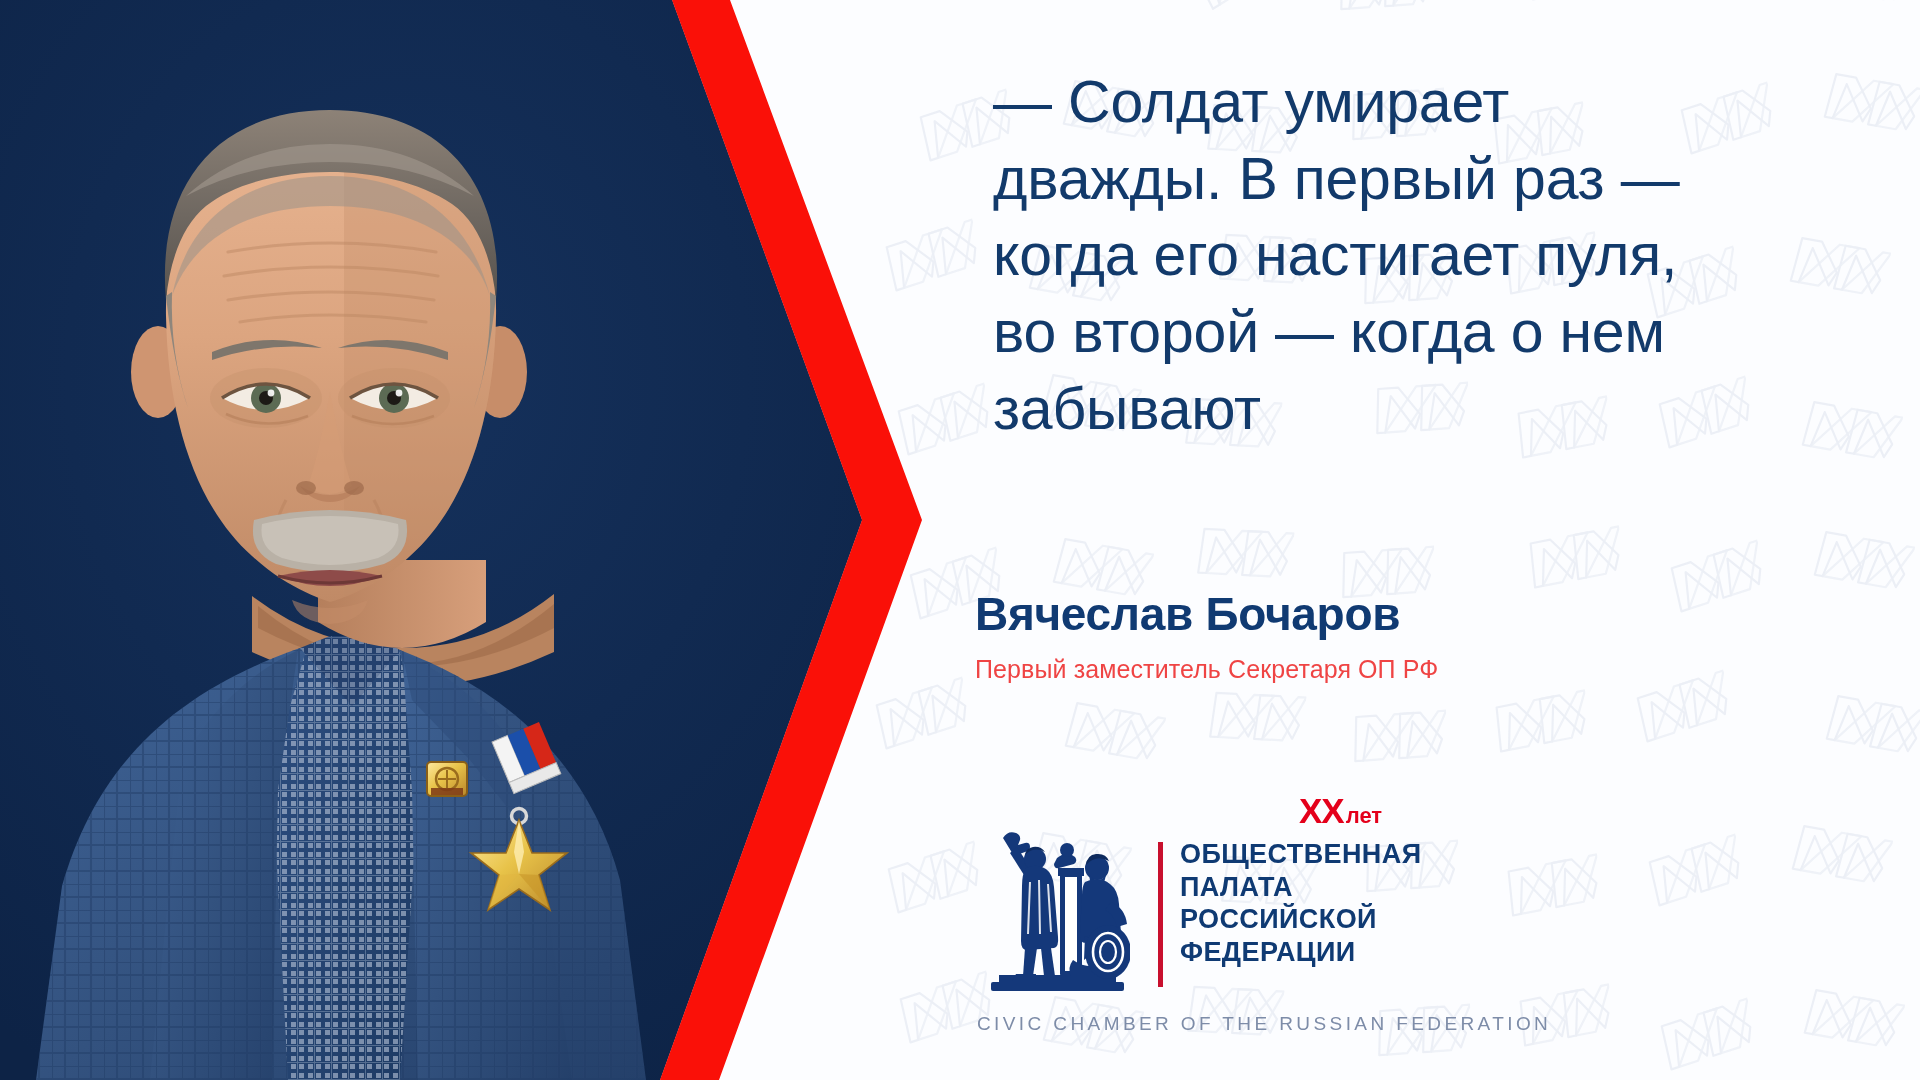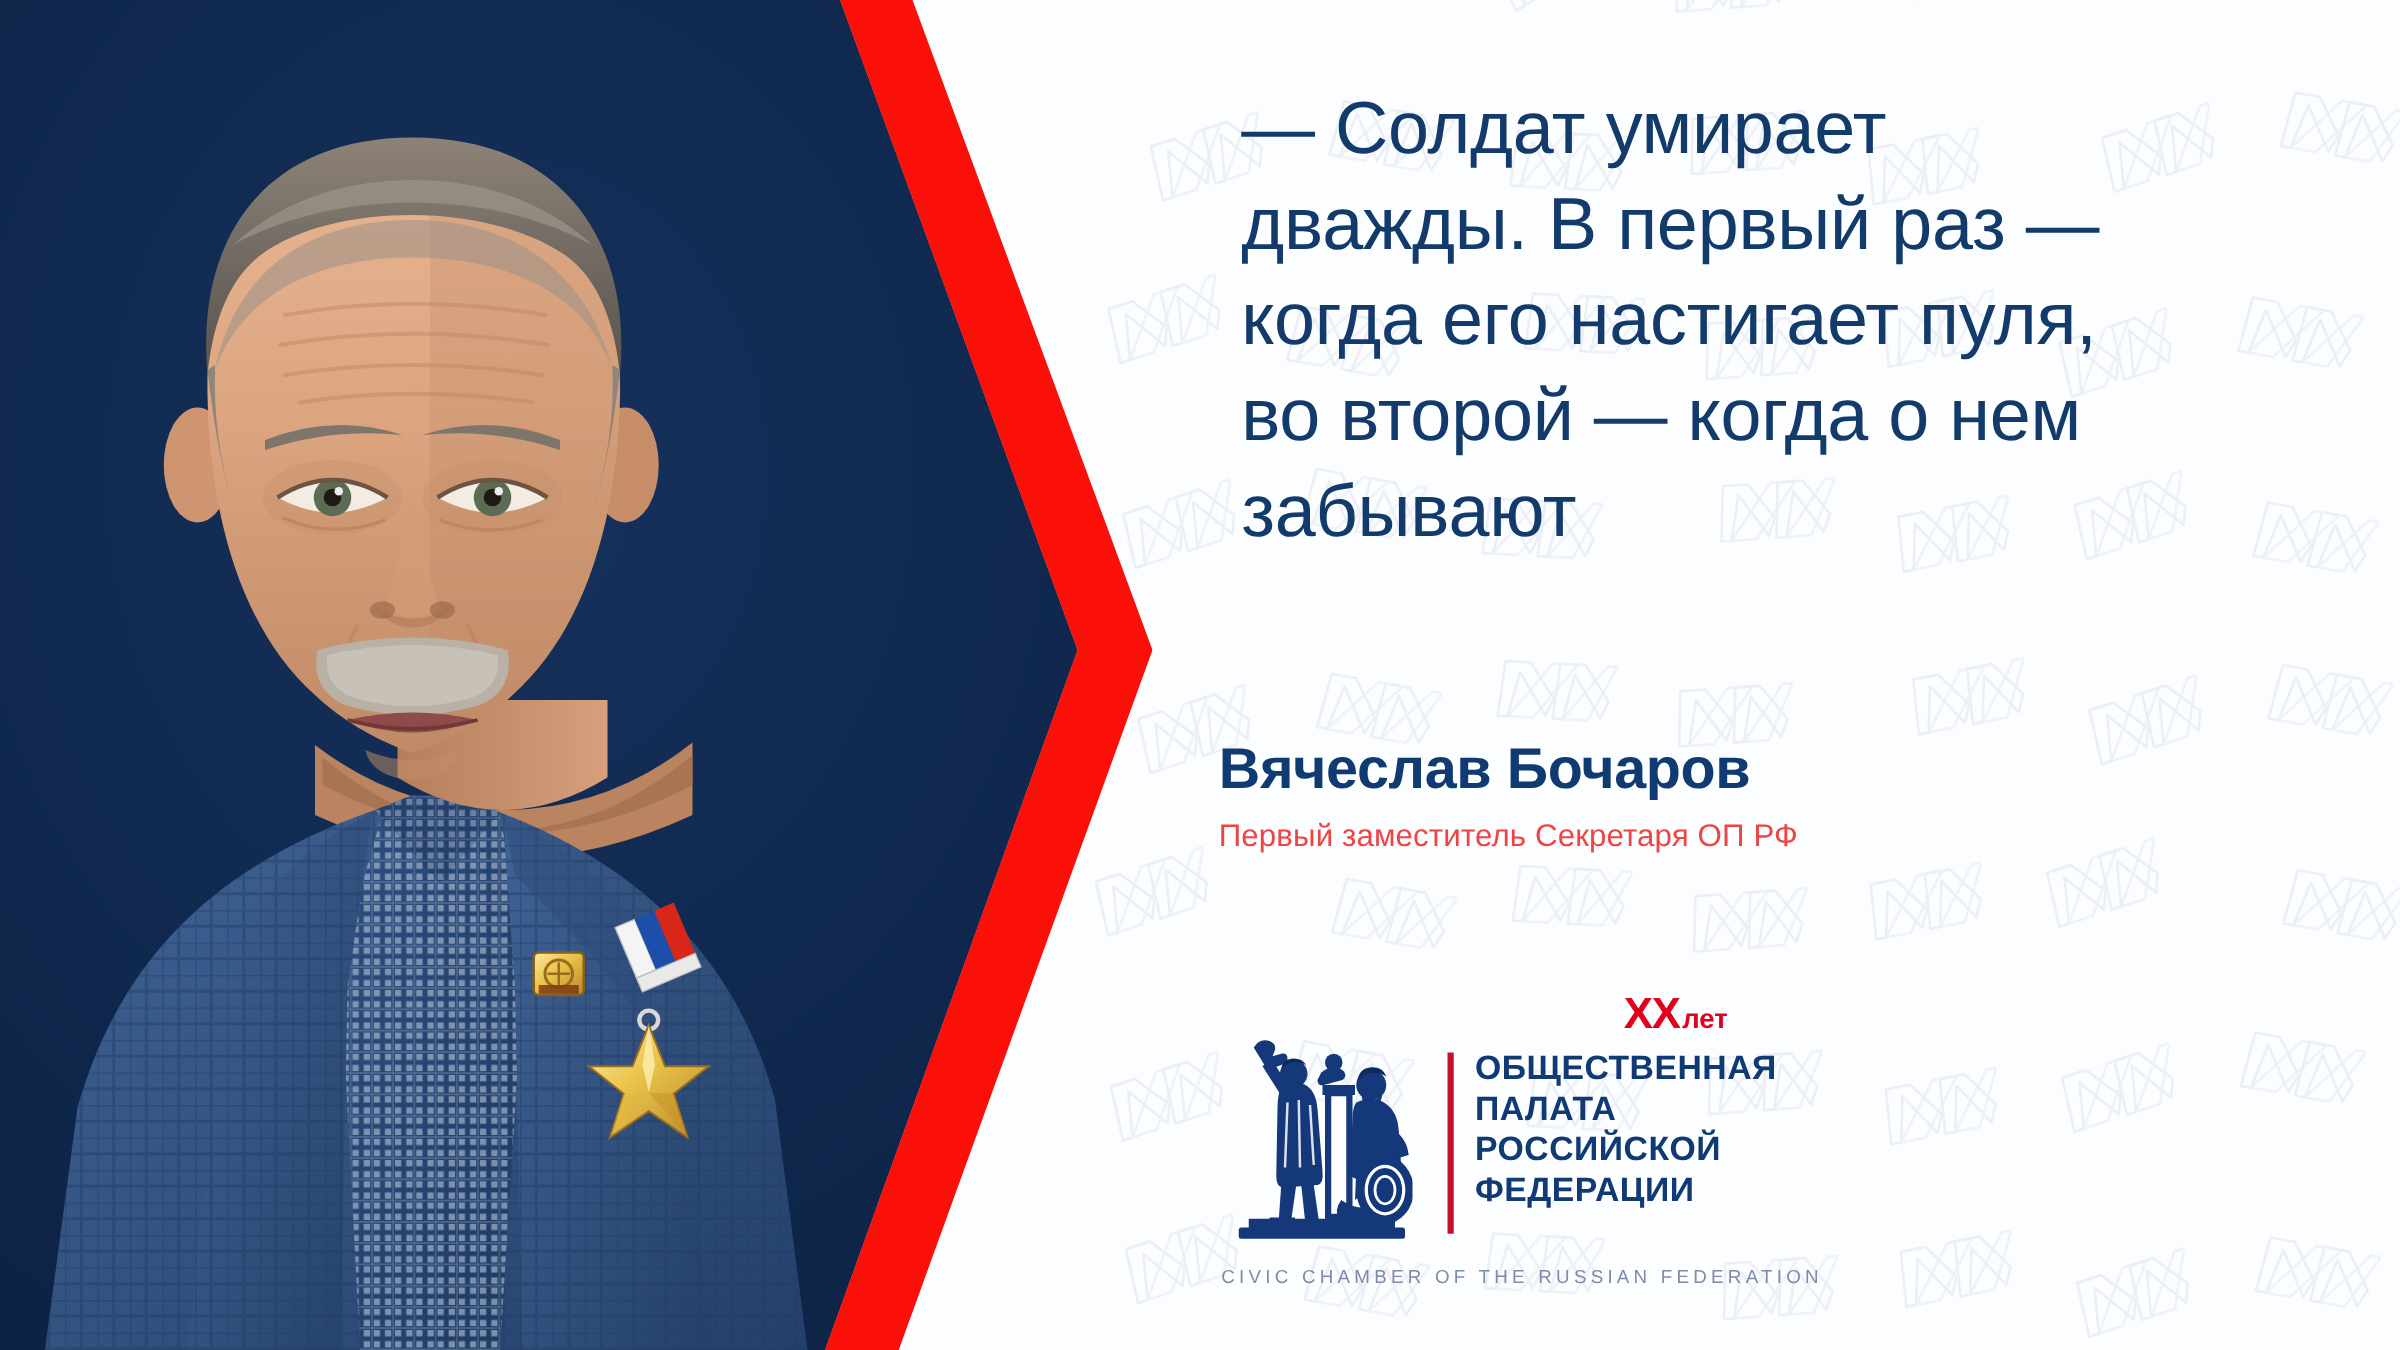--- a/index.html
+++ b/index.html
@@ -140,21 +140,21 @@
     color:#e4001b;
     font-weight:700;
     white-space:nowrap;
   }
   .anniv .xx { font-size:35px; letter-spacing:-1px;text-align:right; }
   .anniv .years { font-size:22px; letter-spacing:0; margin-left:2px; }
 
   .logo-en {
     position:absolute;
     left:2px; top:223px;
-    font-size:15px;
+    font-size:19px;
     letter-spacing:3.4px;
     color:#7d8ca8;
     font-weight:400;
     white-space:nowrap;
   }
 </style>
 </head>
 <body>
 
 <div id="card">

